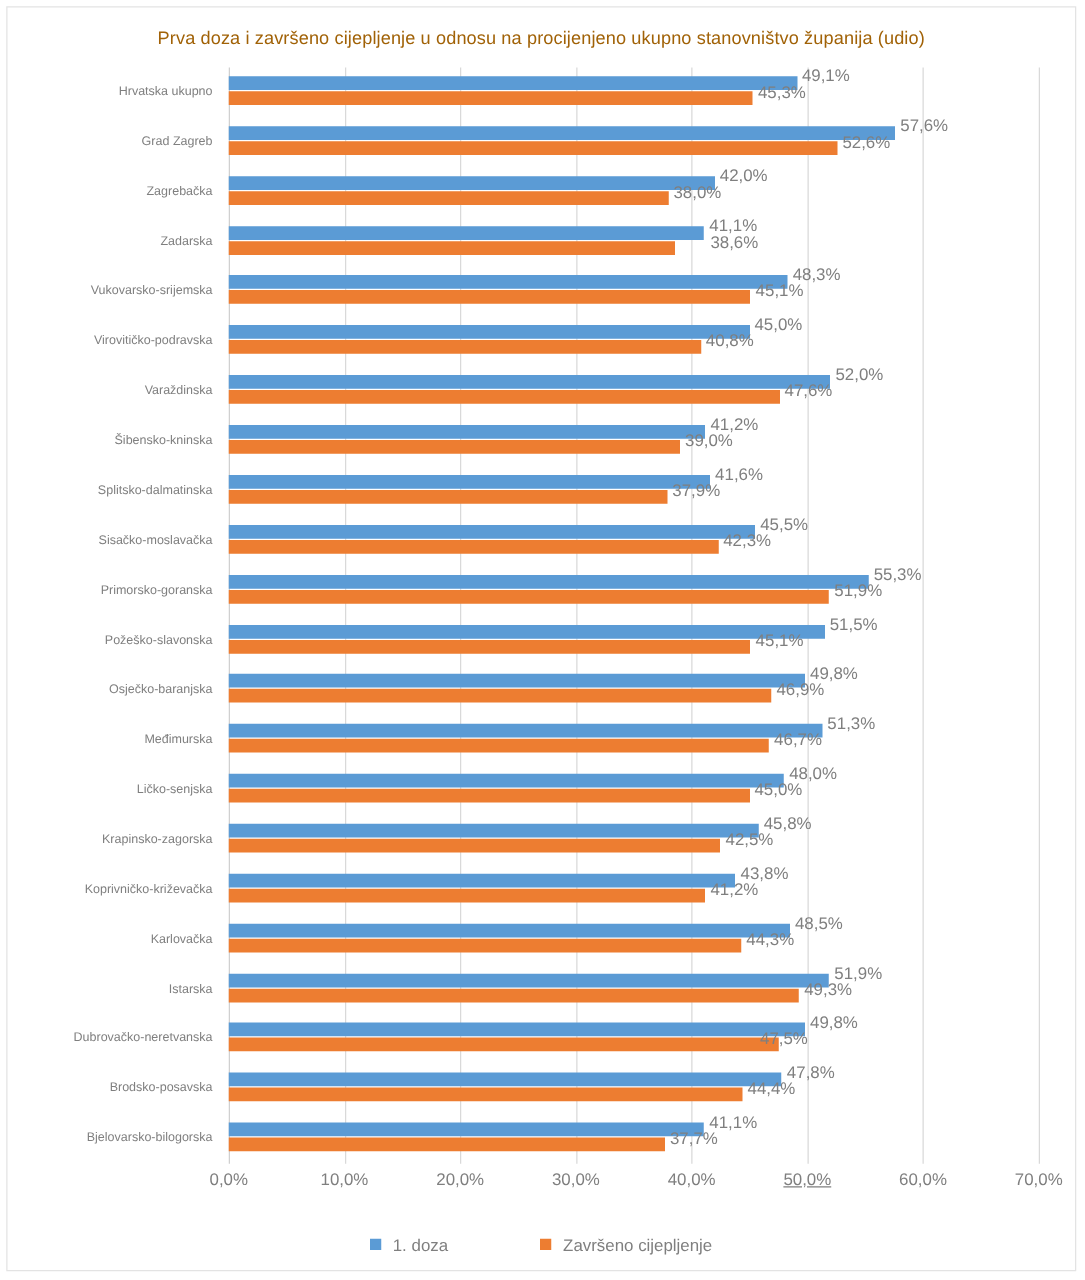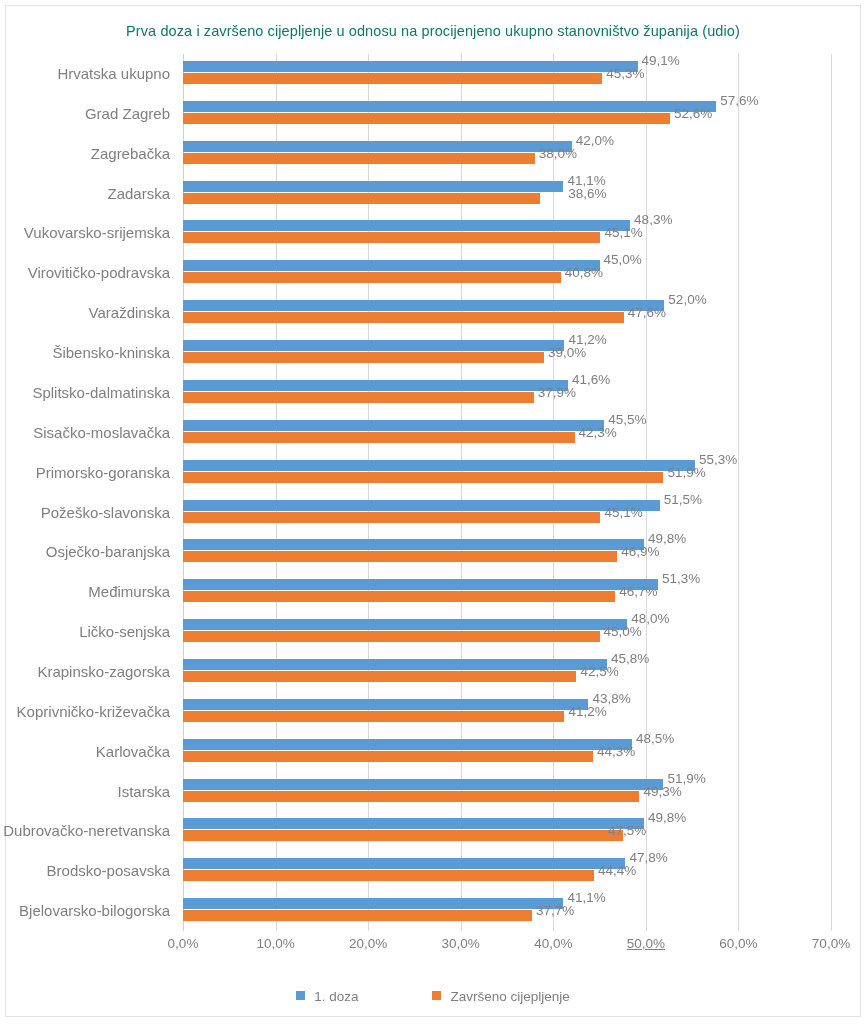--- a/index.html
+++ b/index.html
@@ -26,21 +26,21 @@
   }
 
   
   #chart-title {
     position: absolute;
     left: 0;
     top: 17px;
     width: 100%;
     text-align: center;
     font-size: 14.5px;
-    color: #0f766e;
+    color: #a16207;
     letter-spacing: 0.1px;
     white-space: nowrap;
   }
 
   
   #plot-area {
     position: absolute;
     left: 177px;           
     top: 48px;             
     width: 648px;          
@@ -88,21 +88,21 @@
     left: 0;
     top: 48px;
     width: 172px;
     height: 877px;
   }
   .cat-label {
     position: absolute;
     right: 8px;
     height: 39.86px;
     line-height: 39.86px;
-    font-size: 15px;
+    font-size: 10px;
     color: #7f7f7f;
     white-space: nowrap;
     text-align: right;
   }
 
   
   #x-axis-labels {
     position: absolute;
     left: 177px;
     top: 930px;

